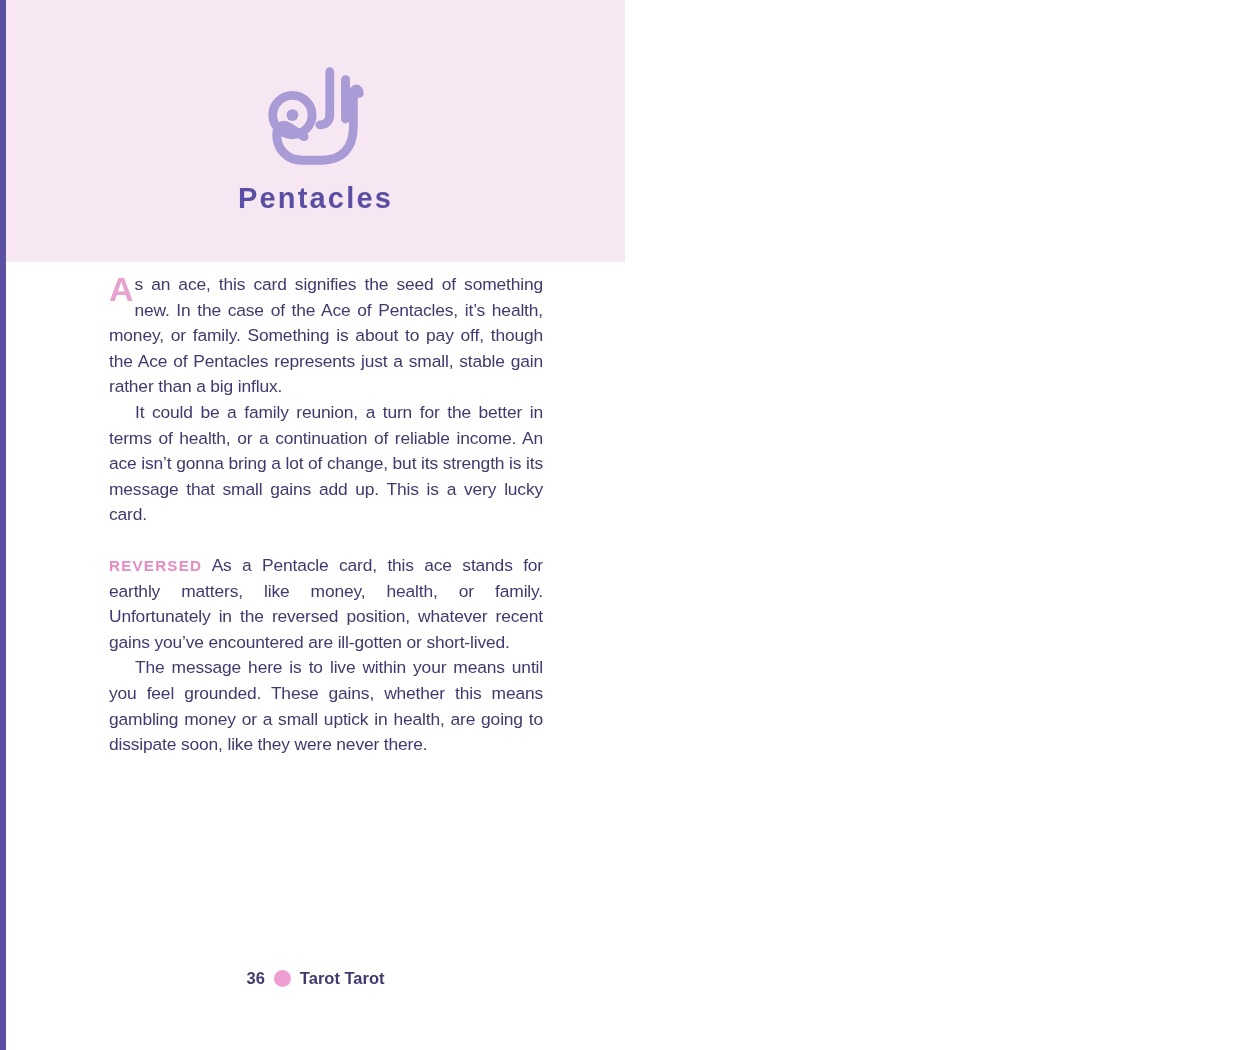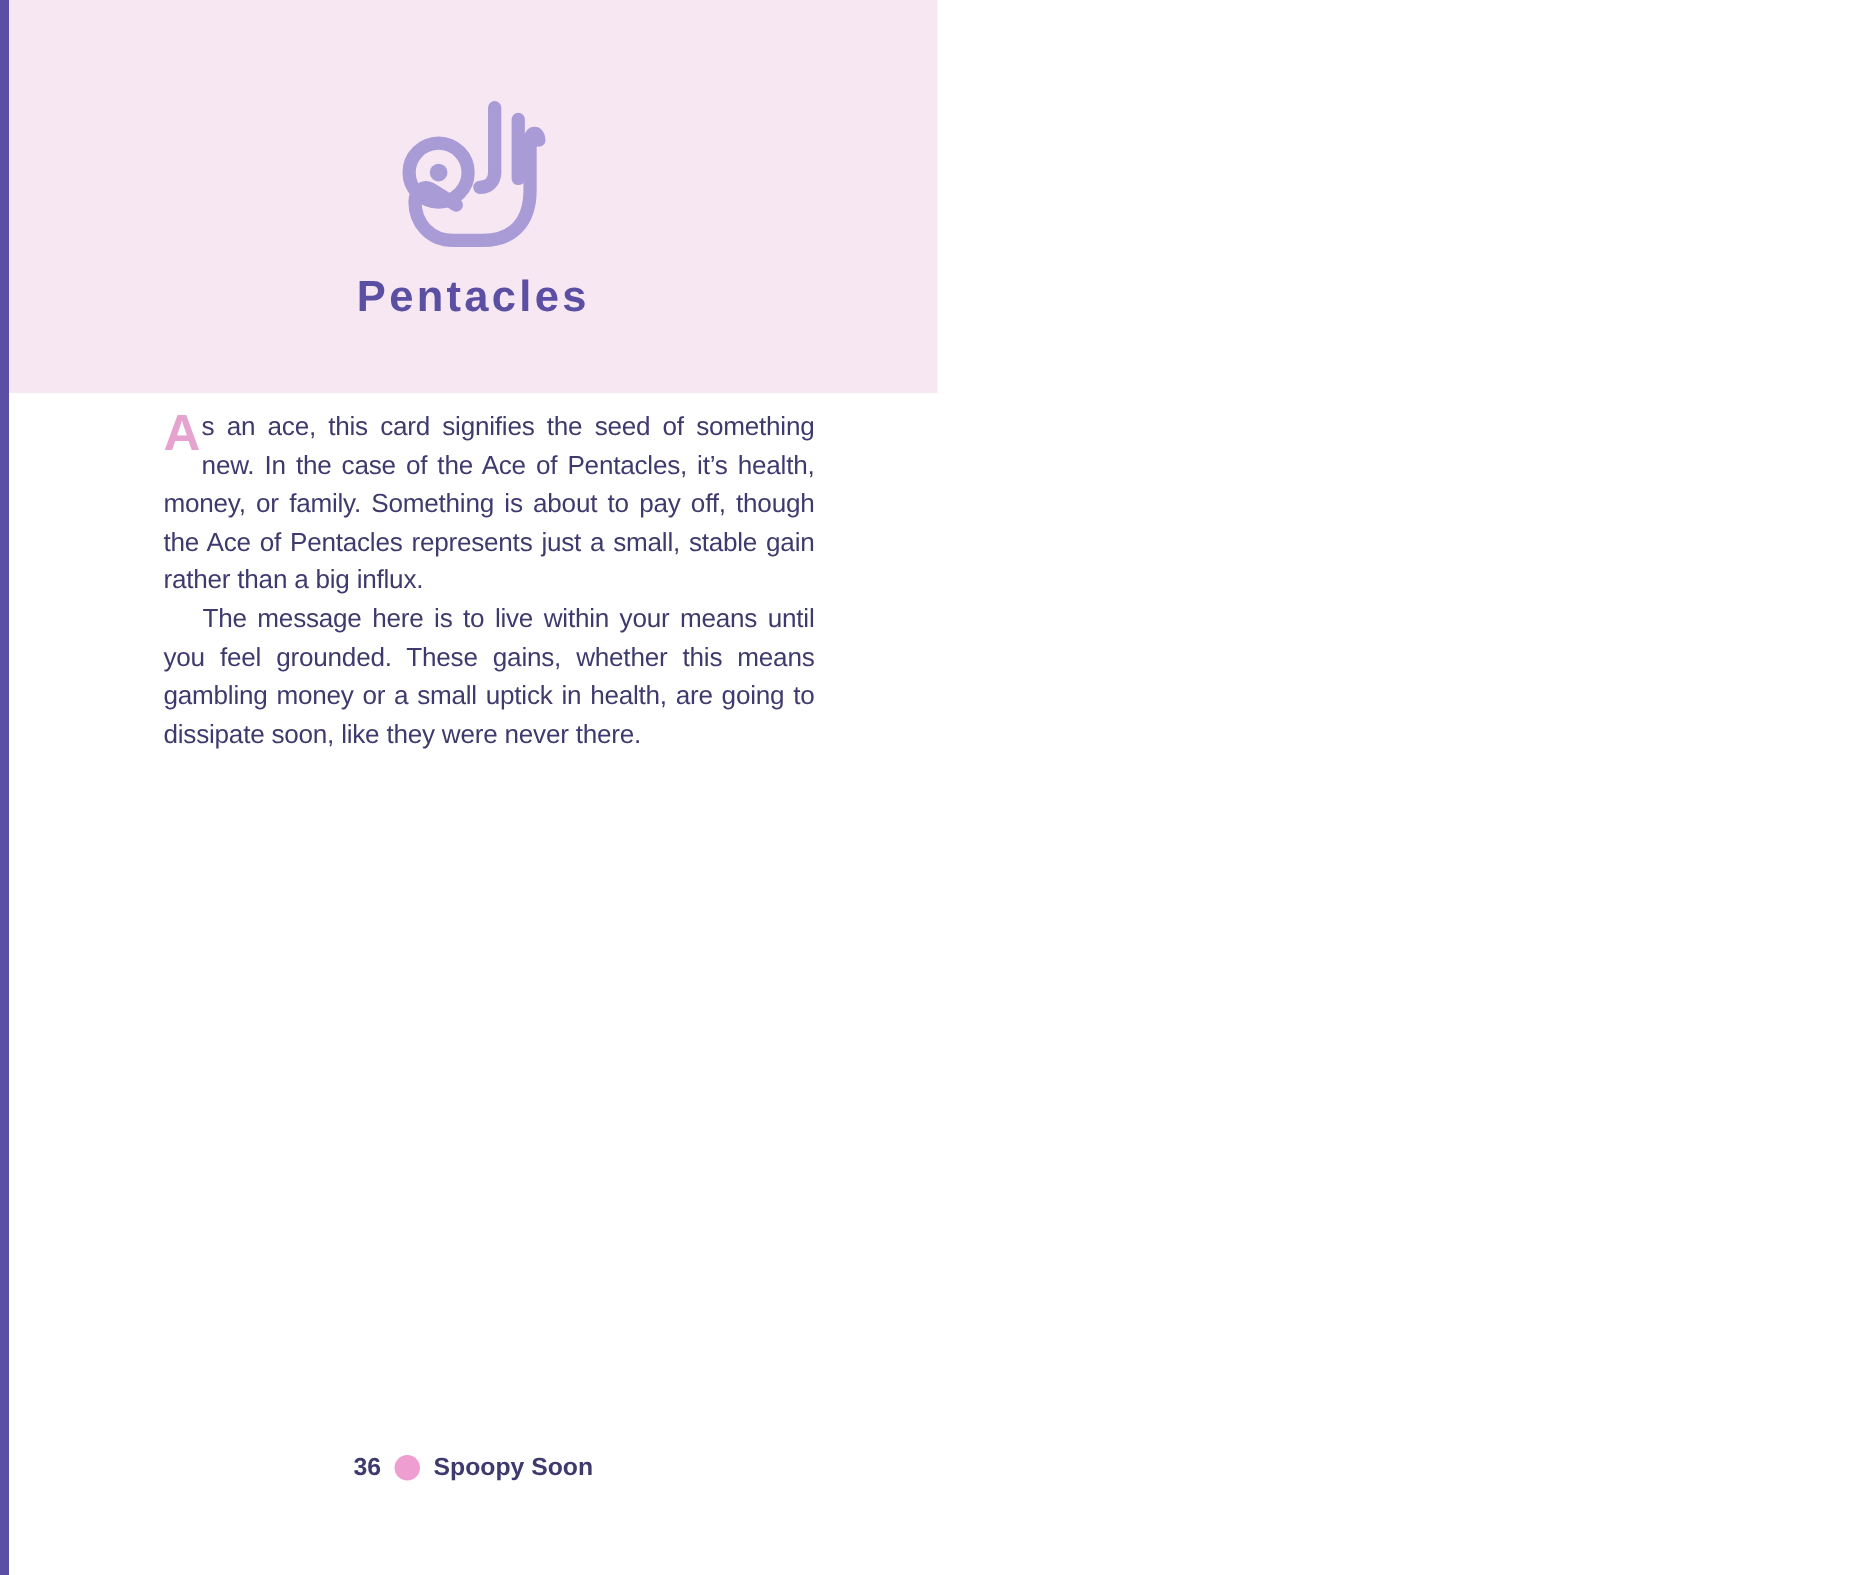--- a/index.html
+++ b/index.html
@@ -165,30 +165,32 @@
           </svg>
         </span>
         <div class="suit-title">Pentacles</div>
       </div>
     </div>
 
     <div class="col col-left">
 
       <p class="noindent"><span class="dropcap">A</span><span>s an ace, this card signifies the seed of something new. In the case of the Ace of Pentacles, it’s health, money, or family. Something is about to pay off, though the Ace of Pentacles represents just a small, stable gain rather than a big influx.</span></p>
 
+      <p>It could be a family reunion, a turn for the better in terms of health, or a continuation of reliable income. An ace isn’t gonna bring a lot of change, but its strength is its message that small gains add up. This is a very lucky card.</p>
 
 
+      <p class="noindent gap"><span class="reversed-tag">REVERSED</span><span> As a Pentacle card, this ace stands for earthly matters, like money, health, or family. Unfortunately in the reversed position, whatever recent gains you’ve encountered are ill-gotten or short-lived.</span></p>
 
       <p>The message here is to live within your means until you feel grounded. These gains, whether this means gambling money or a small uptick in health, are going to dissipate soon, like they were never there.</p>
     </div>
 
     <div class="footer footer-left">
       <span>36</span>
       <span class="dot"></span>
-      <span>Spoopy Soon</span>
+      <span>Tarot Tarot</span>
     </div>
   </div>
 
   <div class="page page-right">
 
     
 
     
   </div>
 

